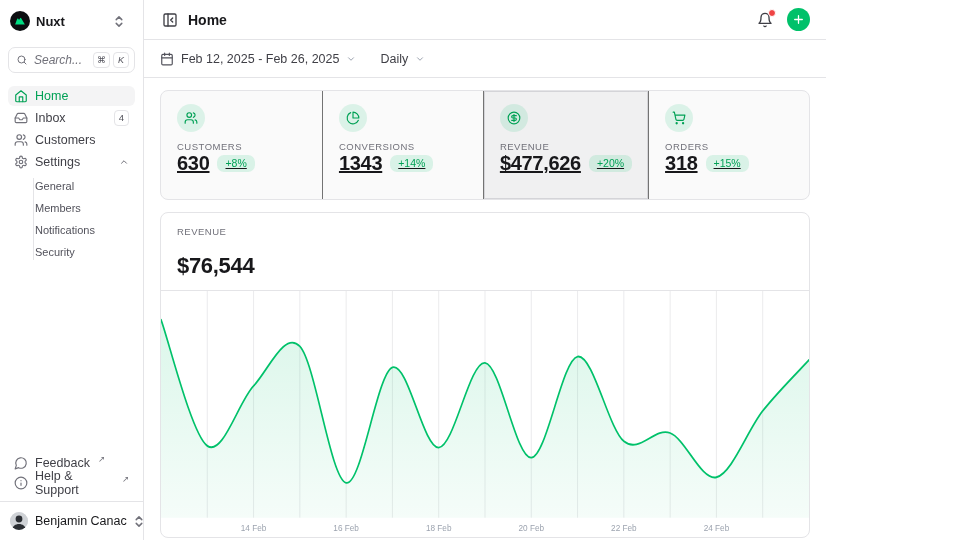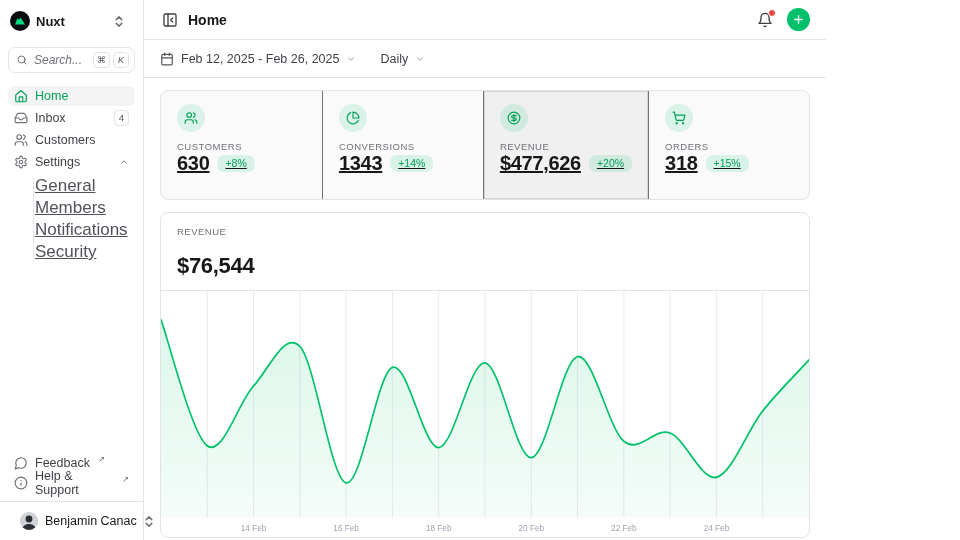--- a/index.html
+++ b/index.html
@@ -27,26 +27,26 @@
   nav { margin-top:13px; display:flex; flex-direction:column; gap:2px; }
   .nav-item { display:flex; align-items:center; gap:7px; height:20px; padding:0 6px; border-radius:6px; font-size:12.5px; color:#3f3f46; cursor:pointer; text-decoration:none; }
   .nav-item .ni-icon { color:#71717a; display:flex; flex-shrink:0; }
   .nav-item.active { background:#f4f4f5; color:#00a155; font-weight:500; }
   .nav-item.active .ni-icon { color:#00a155; }
   .badge-count { margin-left:auto; font-size:9.5px; line-height:1; border:1px solid #e4e4e7; border-radius:4px; padding:2.5px 4px; color:#52525b; background:#fff; }
   .chev-up { margin-left:auto; color:#71717a; display:flex; }
 
   .subnav { position:relative; display:flex; flex-direction:column; gap:2px; margin-top:2px; }
   .subnav::before { content:""; position:absolute; left:25px; top:2px; bottom:2px; width:1px; background:#e4e4e7; }
-  .sub-item { height:20px; display:flex; align-items:center; padding-left:27px; font-size:17px; color:#52525b; border-radius:6px; cursor:pointer;text-decoration:underline; }
+  .sub-item { height:20px; display:flex; align-items:center; padding-left:27px; font-size:11px; color:#52525b; border-radius:6px; cursor:pointer; }
 
   .sb-spacer { flex:1; }
   .ext { font-size:8.5px; color:#71717a; margin-left:1px; position:relative; top:-4px; }
 
-  .user-section { border-top:1px solid #e4e4e7; padding:7px 18px; }
+  .user-section { border-top:1px solid #e4e4e7; padding:7px 8px; }
   .user-row { display:flex; align-items:center; gap:7px; height:24px; padding:0 2px; border-radius:6px; cursor:pointer; }
   .avatar { width:18px; height:18px; border-radius:50%; overflow:hidden; background:#e4e4e7; flex-shrink:0; }
   .user-name { font-size:12.5px; font-weight:500; flex:1; white-space:nowrap; }
 
   
   .main { flex:1; display:flex; flex-direction:column; min-width:0; }
   .topbar { height:40px; flex-shrink:0; border-bottom:1px solid #e4e4e7; display:flex; align-items:center; padding:0 16px; gap:8px; }
   .icon-btn { background:none; border:none; padding:2px; color:#3f3f46; display:flex; cursor:pointer; }
   .page-title { font-size:14px; font-weight:600; color:#18181b; }
   .topbar-right { margin-left:auto; display:flex; align-items:center; gap:12px; }

